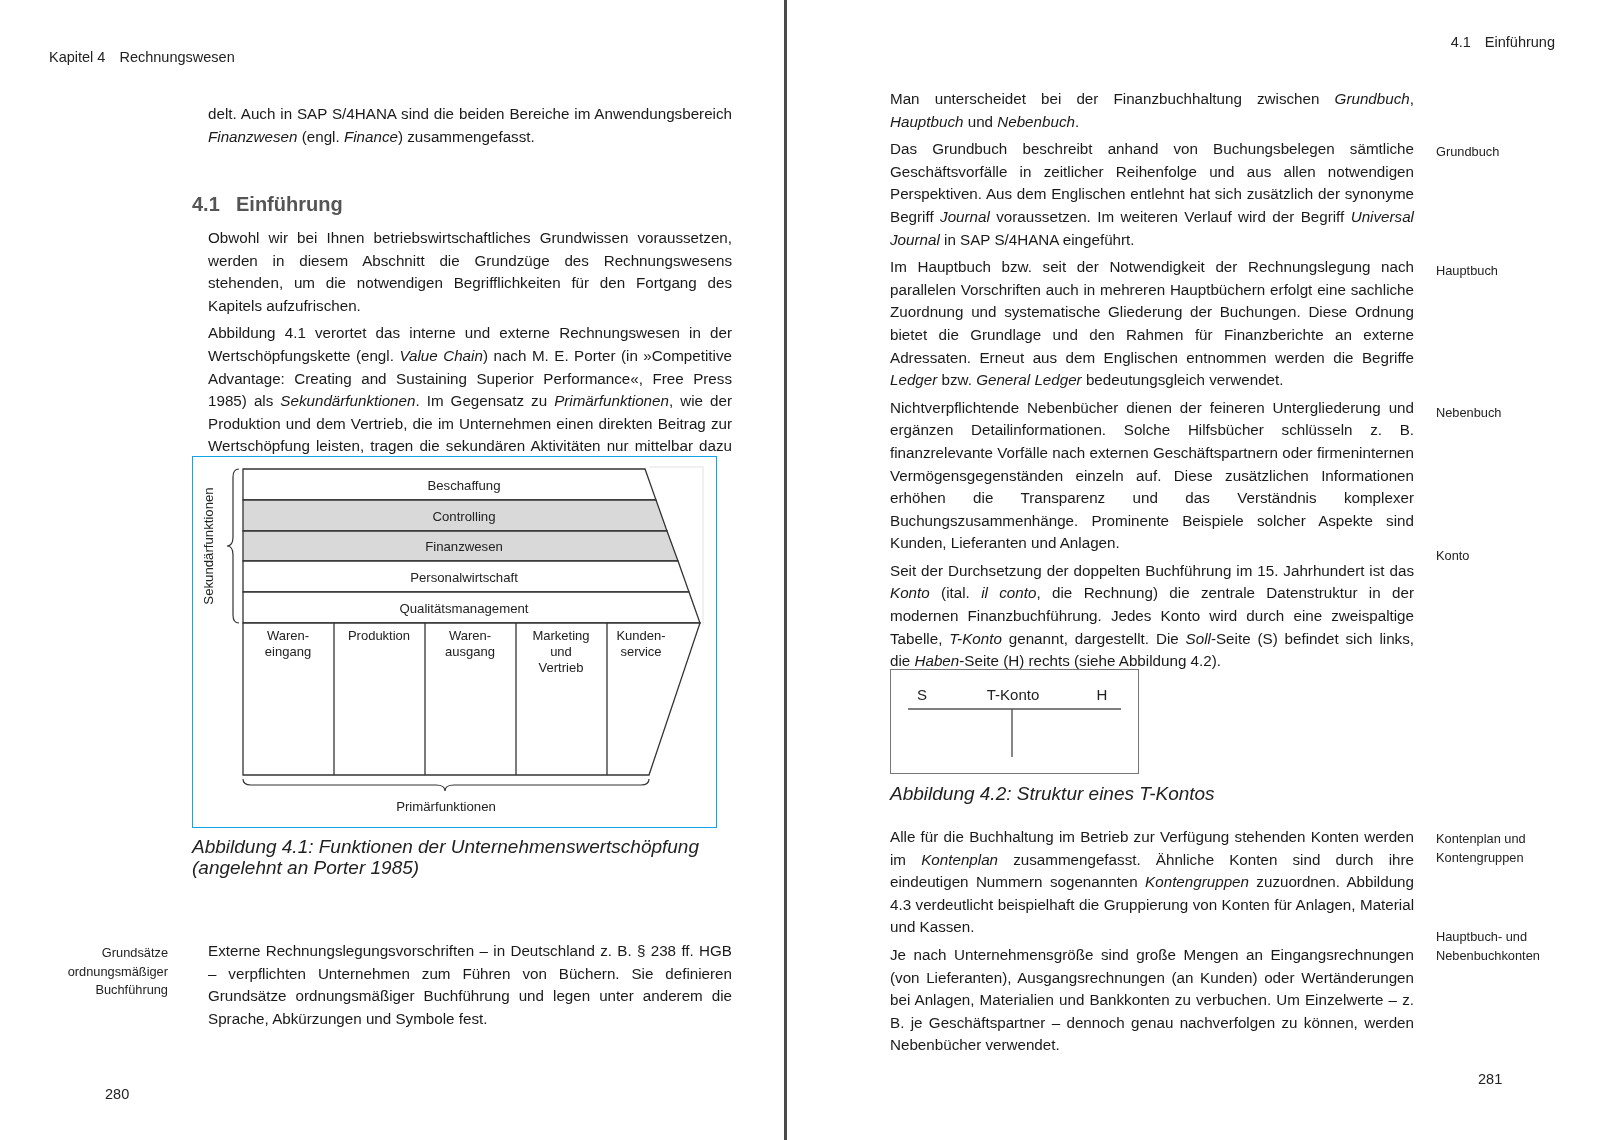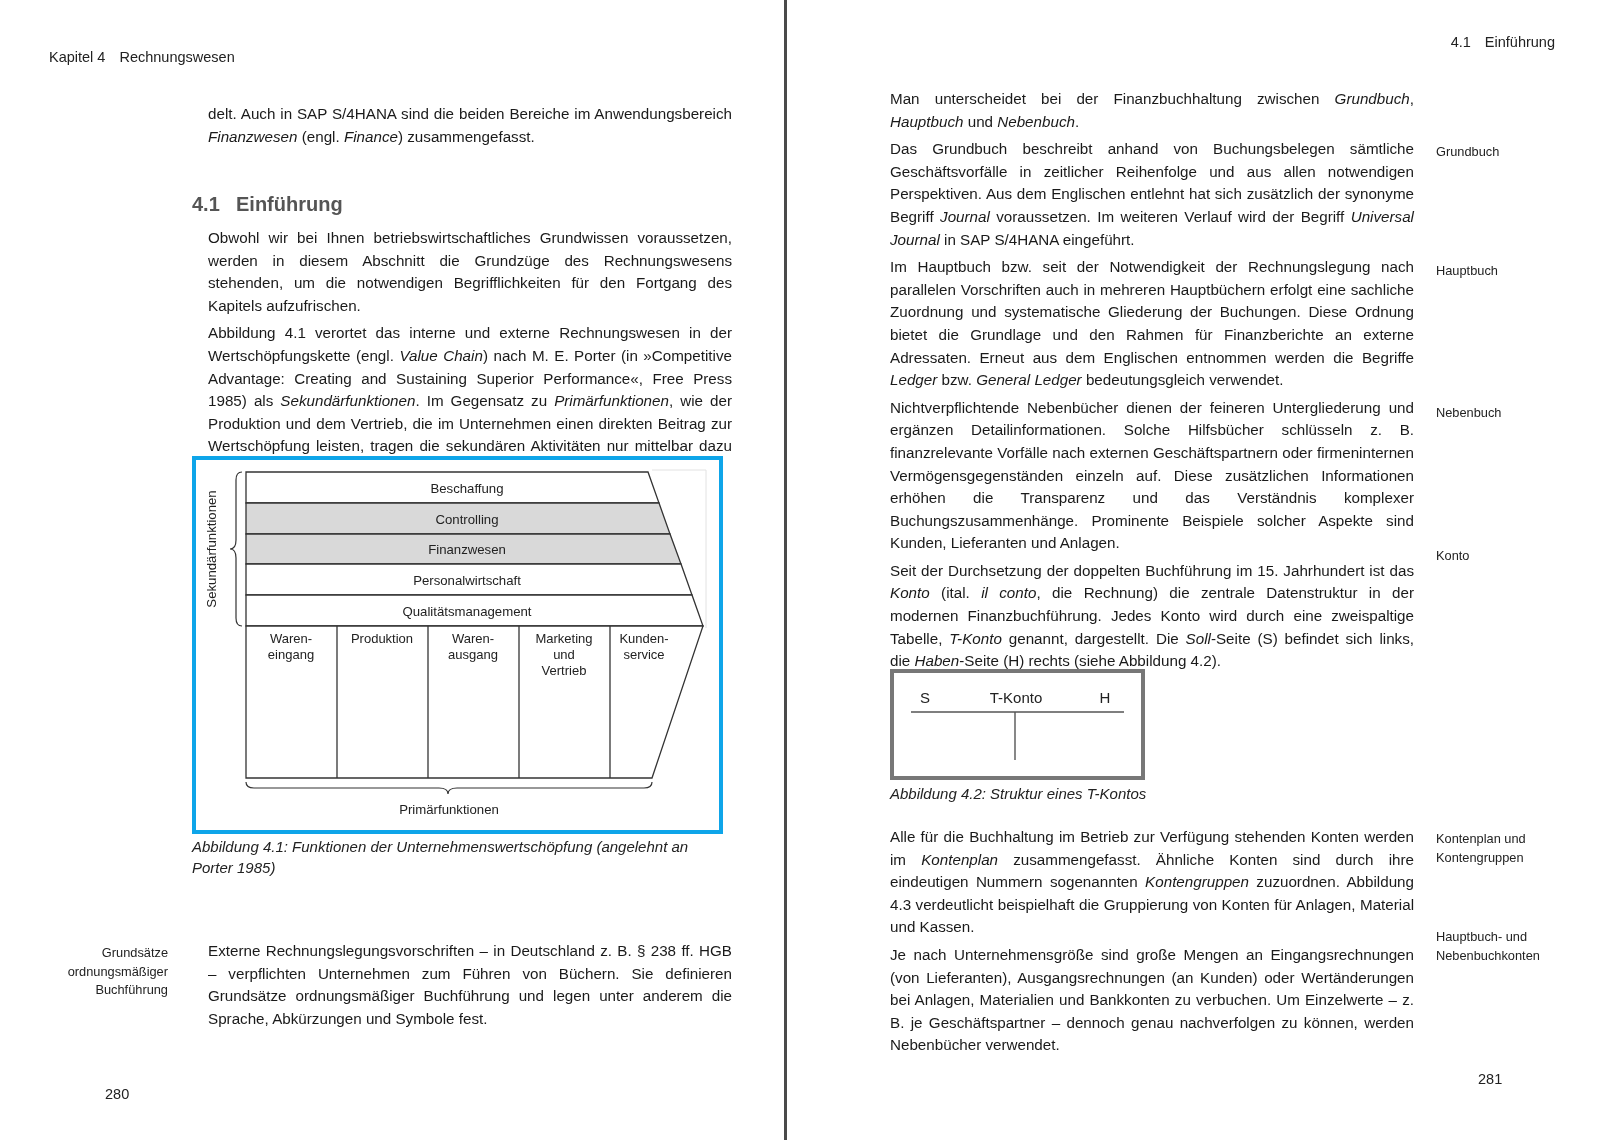--- a/index.html
+++ b/index.html
@@ -20,22 +20,22 @@
 
   h2.sec { position:absolute; left:192px; top:178px; margin:0; font-size:20px; font-weight:bold; color:#555; }
   h2.sec .num { display:inline-block; width:44px; }
   h3.sub { position:absolute; left:192px; top:901px; margin:0; font-size:15.6px; font-weight:bold; color:#555; }
   h3.sub .num { display:inline-block; width:50px; }
 
   .margin-note { position:absolute; font-size:12.8px; line-height:18.5px; color:#222; }
   .margin-note.left { text-align:right; width:110px; left:58px; }
   .margin-note.right { left:1436px; width:150px; }
 
-  .figure-box { position:absolute; border:4px solid #0ea5e9; background:#fff;text-align:center; }
-  .caption { position:absolute; font-style:italic; font-size:15px; line-height:21px; color:#222; }
+  .figure-box { position:absolute; border:1px solid #0ea5e9; background:#fff;text-align:center; }
+  .caption { position:absolute; font-style:italic; font-size:19px; line-height:21px; color:#222; }
 
   svg text { font-family:"Liberation Sans", "DejaVu Sans", sans-serif; }
   i { font-style:italic; }
 </style>
 </head>
 <body>
 
 <div class="page page-left">
   <div class="running-head" style="left:49px;">
     <span>Kapitel 4</span><span class="sep"></span><span>Rechnungswesen</span>

